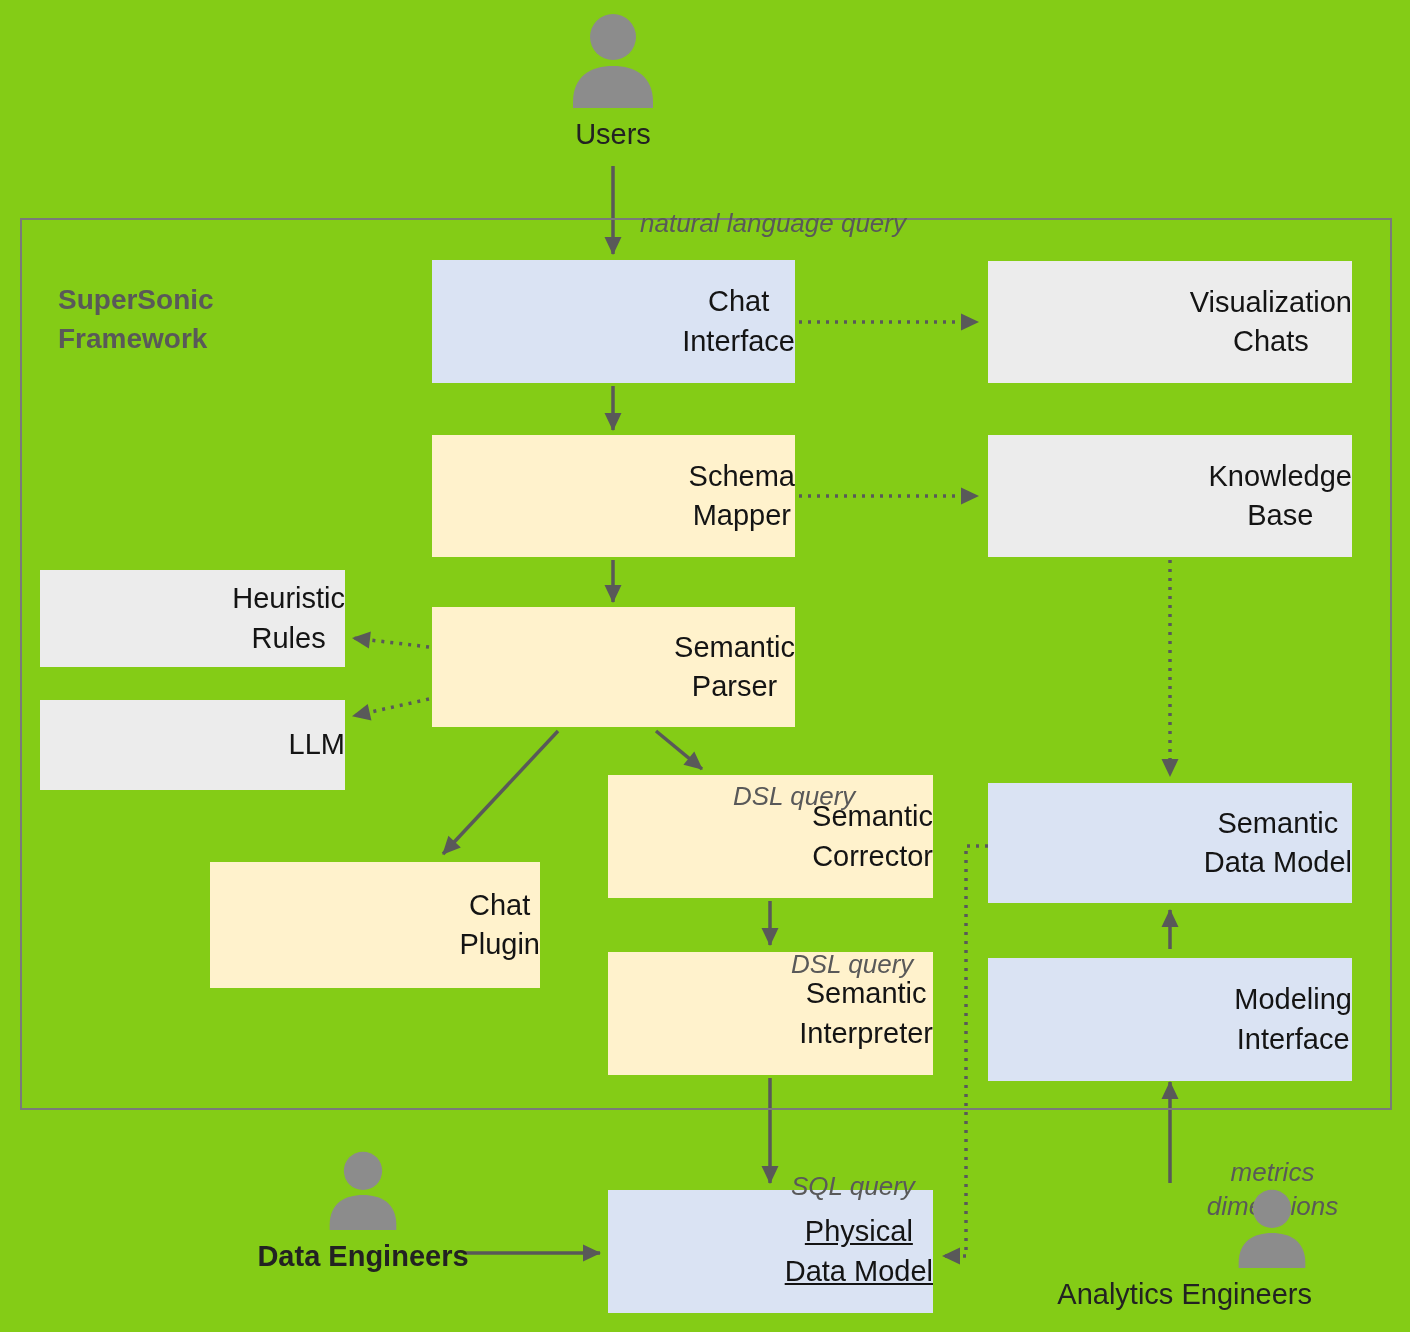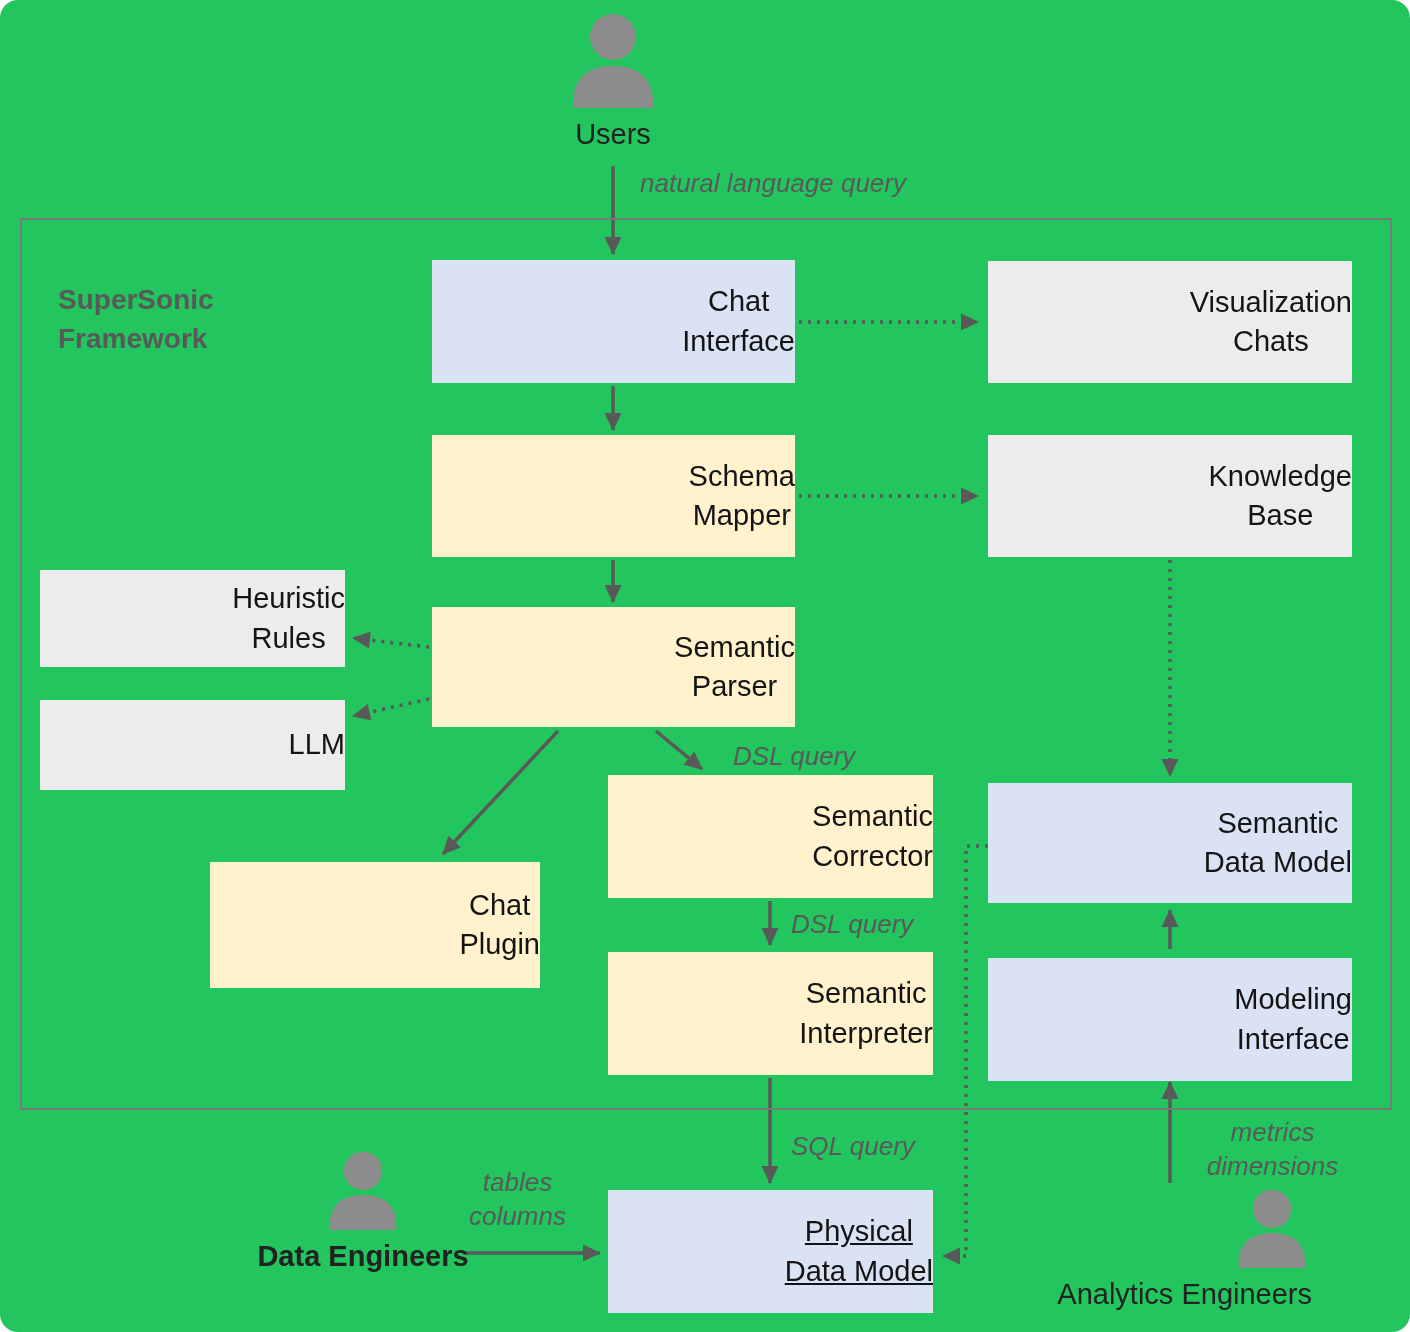--- a/index.html
+++ b/index.html
@@ -3,23 +3,22 @@
 <meta charset="utf-8">
 <style>
   * { margin: 0; padding: 0; box-sizing: border-box; }
   html, body { background: #ffffff; }
   body { font-family: "Liberation Sans", sans-serif; }
 
   .canvas {
     position: relative;
     width: 1410px;
     height: 1332px;
-    background: #22c55e;
+    background: #84cc16;
     overflow: hidden;
-    border-radius: 18px;
   }
 
   svg.edges {
     position: absolute;
     left: 0; top: 0;
     width: 1410px;
     height: 1332px;
     pointer-events: none;
   }
   .solid { stroke: #595959; stroke-width: 3.5; fill: none; }
@@ -57,20 +56,21 @@
   .yellow { background: #fff2cc; }
   .gray   { background: #ececec; }
 
   .edge-label {
     position: absolute;
     font-style: italic;
     color: #595959;
     font-size: 26px;
     line-height: 1.3;
     white-space: pre-line;
+    margin-top: 40px;
   }
   .edge-label.center { text-align: center; }
 
   .actor {
     position: absolute;
     display: flex;
     flex-direction: column;
     align-items: center;
   }
   .actor-label {
@@ -174,22 +174,20 @@
   </div>
   <div class="node blue" style="left:608px; top:1190px; width:325px; height:123px;text-decoration:underline;">
     <span class="node-label">Physical
 Data Model</span>
   </div>
 
   <div class="edge-label" style="left:640px; top:167px;">natural language query</div>
   <div class="edge-label" style="left:733px; top:740px;">DSL query</div>
   <div class="edge-label" style="left:791px; top:908px;">DSL query</div>
   <div class="edge-label" style="left:791px; top:1130px;">SQL query</div>
-  <div class="edge-label center" style="left:450px; top:1166px; width:135px;">tables
-columns</div>
   <div class="edge-label center" style="left:1200px; top:1116px; width:145px;">metrics
 dimensions</div>
 
   <div class="actor" style="left:243px; top:1148px; width:240px;font-weight:bold;">
     <svg class="person-sm" viewBox="0 0 96 100">
       <circle class="person" cx="48" cy="27" r="23"></circle>
       <path class="person" d="M8,98 L8,92 C8,66 26,56 48,56 C70,56 88,66 88,92 L88,98 Z"></path>
     </svg>
     <div class="actor-label">Data Engineers</div>
   </div>

